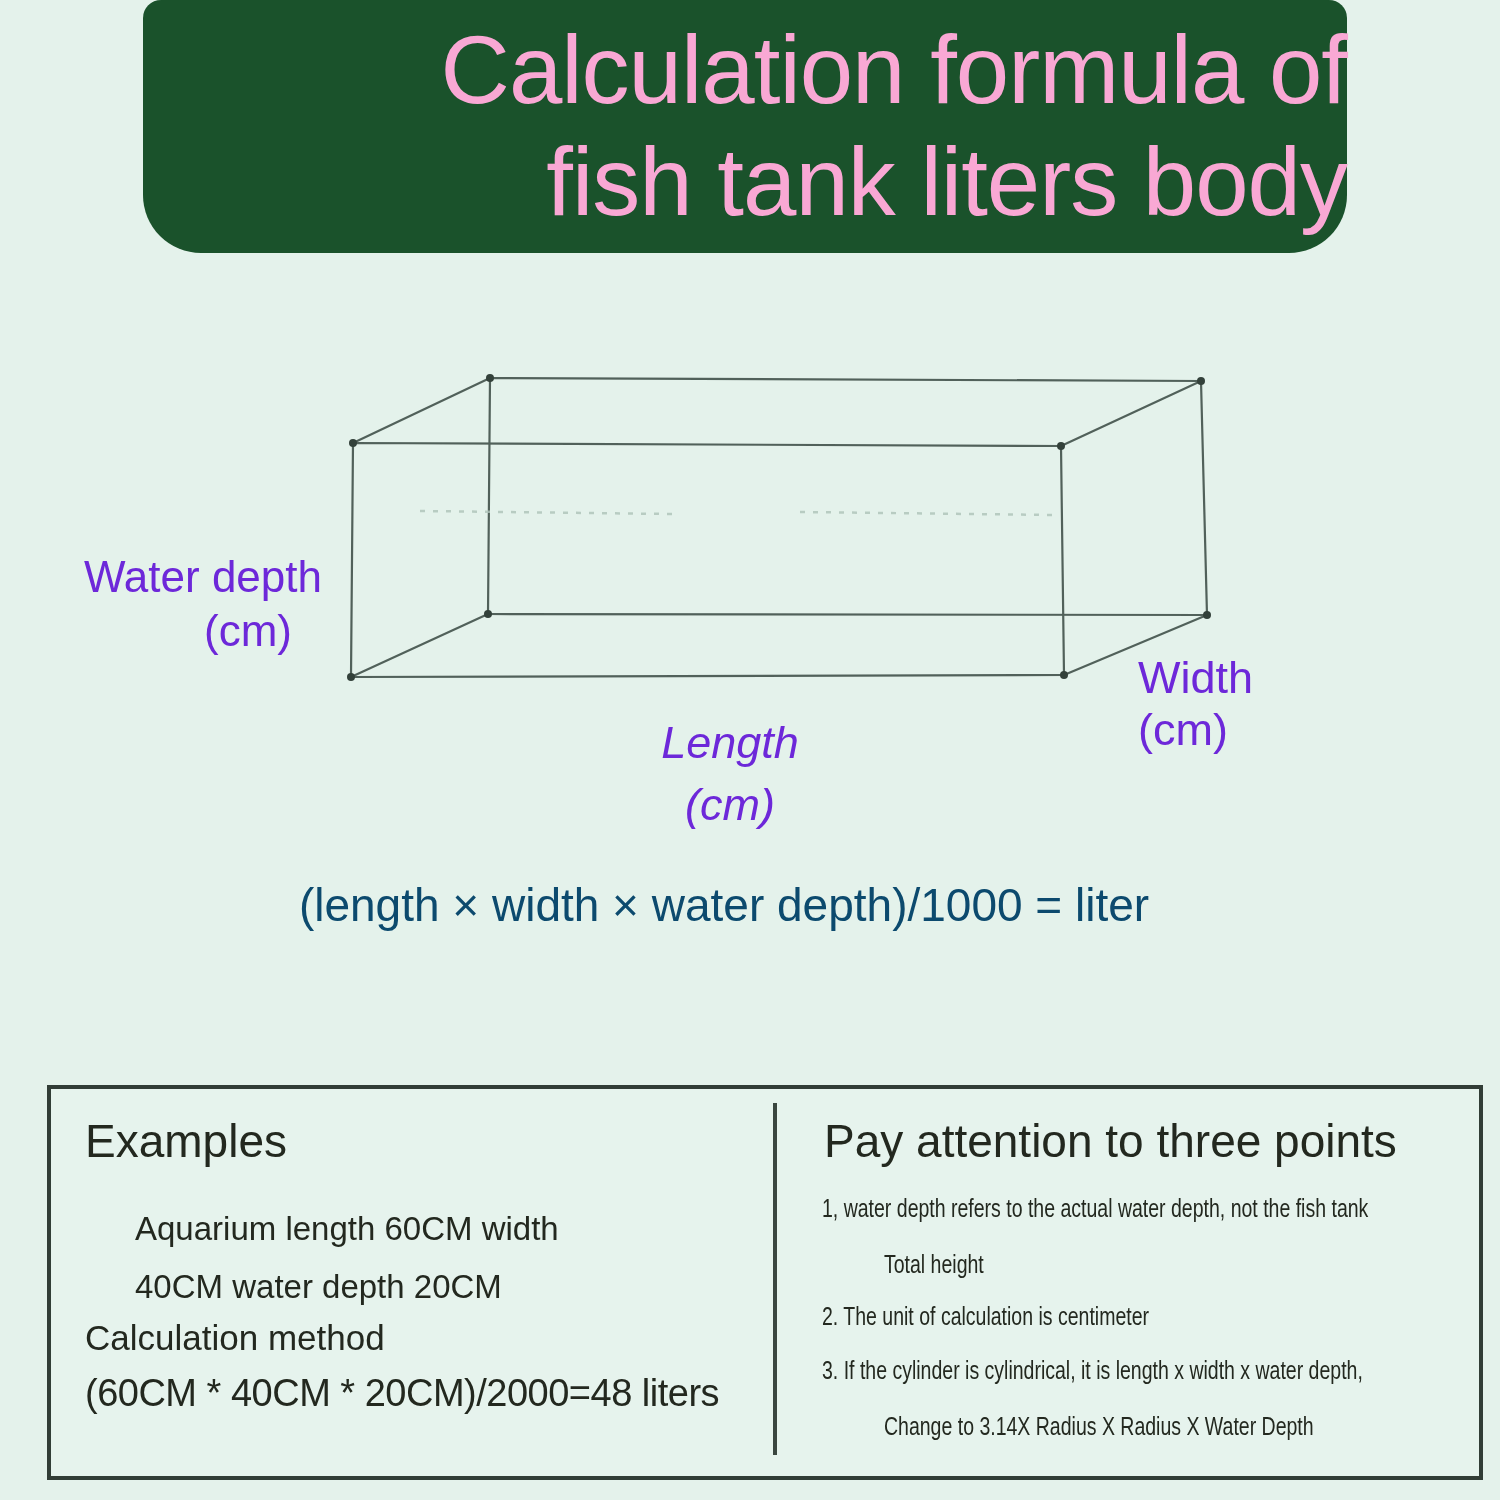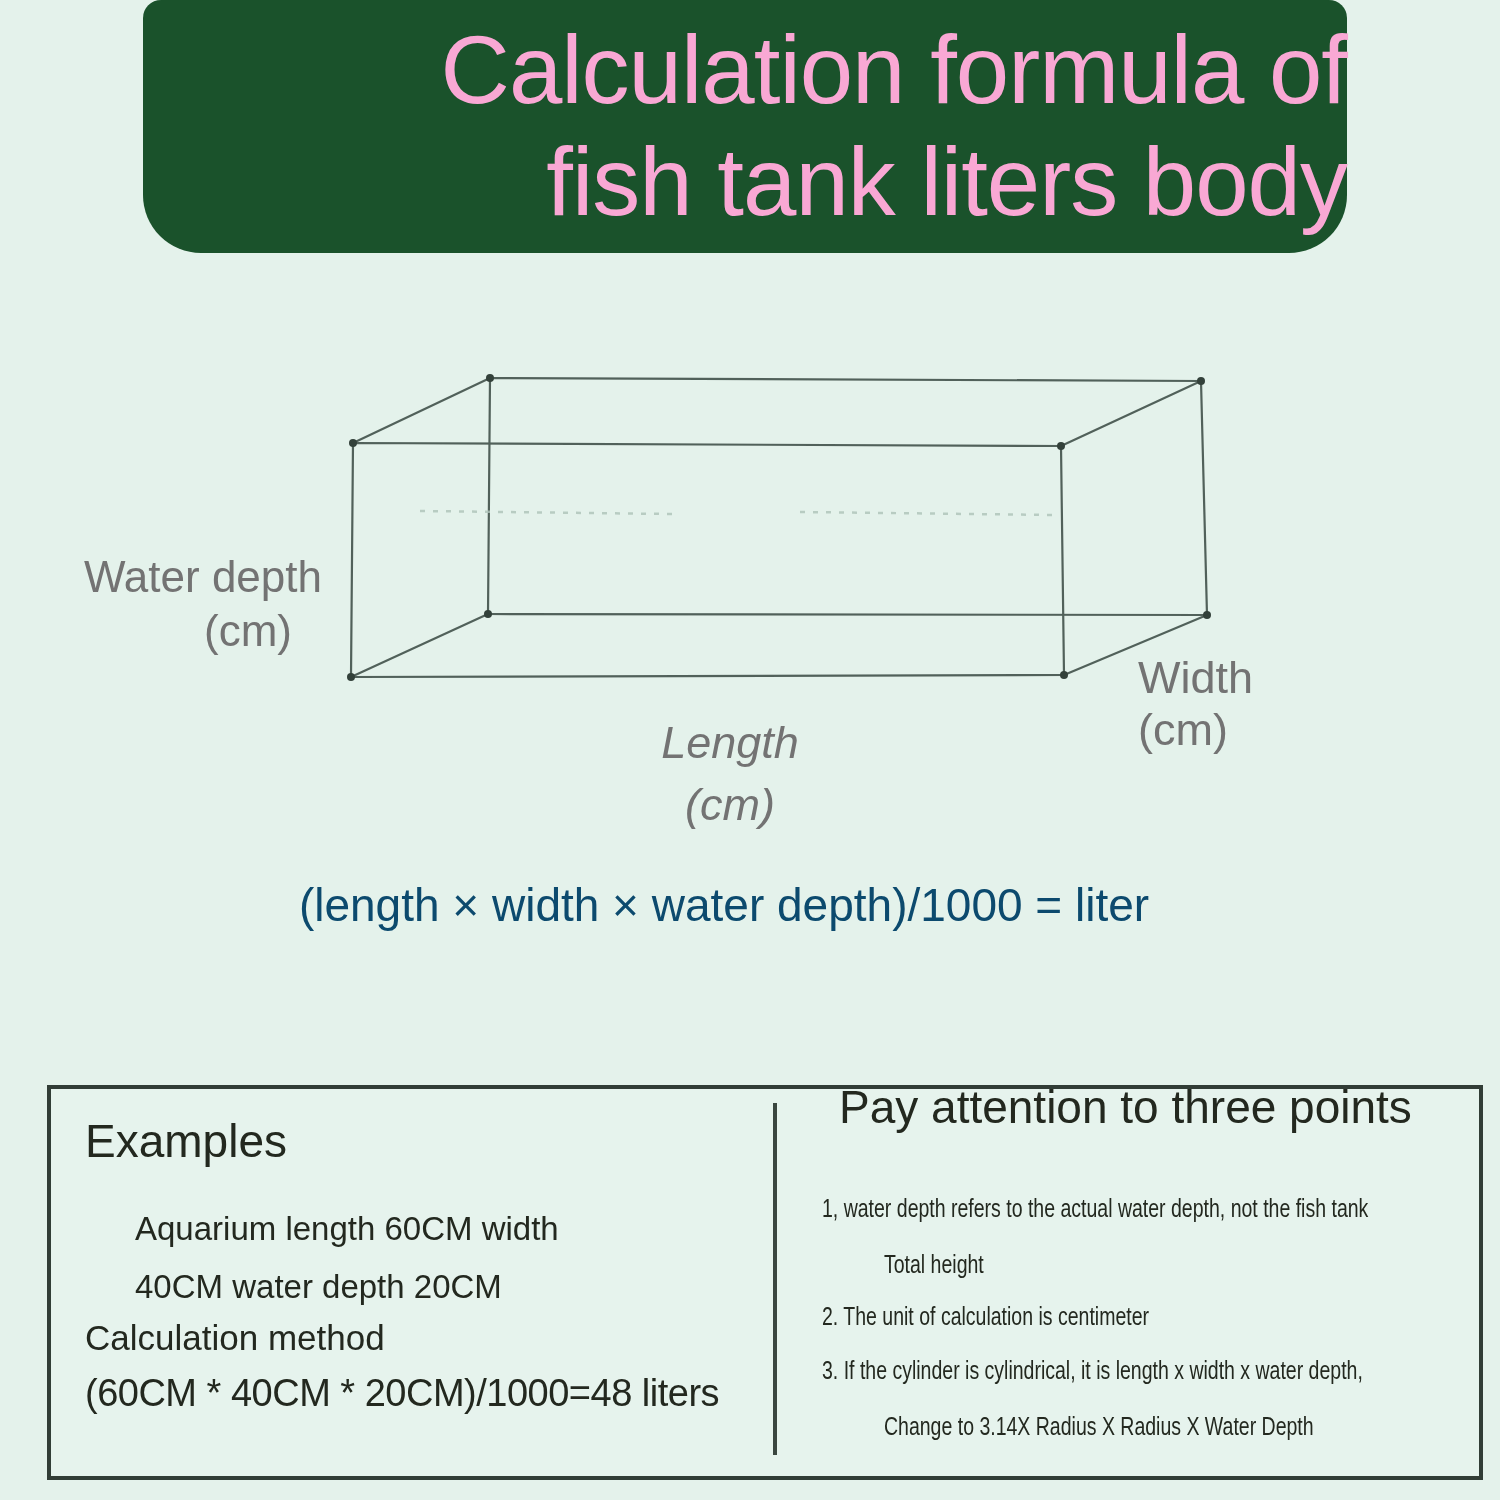--- a/index.html
+++ b/index.html
@@ -29,21 +29,21 @@
   .tank-svg {
     position: absolute;
     left: 0; top: 0;
     width: 1500px; height: 1500px;
     pointer-events: none;
   }
   .lbl {
     position: absolute;
     font-size: 44px;
     line-height: 54px;
-    color: #737373;
+    color: #6d28d9;
     white-space: nowrap;
   }
   .lbl-water { left: 60px; top: 550px; width: 262px; text-align: right; }
   .lbl-water .unit { padding-right: 30px; }
   .lbl-length { left: 630px; top: 712px; width: 200px; text-align: center; font-size: 45px; line-height: 62px; font-style: italic; }
   .lbl-width  { left: 1138px; top: 652px; text-align: left; font-size: 45px; line-height: 52px; }
   .formula-mid {
     position: absolute;
     left: 0; top: 878px;
     width: 1448px;
@@ -64,21 +64,21 @@
     position: absolute;
     left: 773px; top: 1103px;
     width: 4px; height: 352px;
     background: #3a463f;
   }
   .txt { position: absolute; white-space: nowrap; color: #23281f; }
   .examples-heading   { left: 85px;  top: 1114px; font-size: 46px; }
   .example-lines      { left: 135px; top: 1200px; font-size: 33px; line-height: 58px; }
   .method-label       { left: 85px;  top: 1318px; font-size: 35px; }
   .method-formula     { left: 85px;  top: 1372px; font-size: 38px; letter-spacing: -0.5px; }
-  .attention-heading  { left: 824px; top: 1080px; font-size: 46px; margin-left: 15px; }
+  .attention-heading  { left: 824px; top: 1114px; font-size: 46px; }
   .note {
     font-size: 25px;
     transform: scaleX(0.78);
     transform-origin: 0 50%;
     letter-spacing: 0;
   }
   .note-1     { left: 822px; top: 1194px; }
   .note-1c    { left: 884px; top: 1250px; }
   .note-2     { left: 822px; top: 1302px; }
   .note-3     { left: 822px; top: 1356px; }
@@ -141,21 +141,21 @@
 
   <div class="panel"></div>
   <div class="divider"></div>
 
   <div class="txt examples-heading">Examples</div>
   <div class="txt example-lines">
     <div>Aquarium length 60CM width</div>
     <div>40CM water depth 20CM</div>
   </div>
   <div class="txt method-label">Calculation method</div>
-  <div class="txt method-formula">(60CM * 40CM * 20CM)/1000=48 liters</div>
+  <div class="txt method-formula">(60CM * 40CM * 20CM)/2000=48 liters</div>
 
   <div class="txt attention-heading">Pay attention to three points</div>
   <div class="txt note note-1">1, water depth refers to the actual water depth, not the fish tank</div>
   <div class="txt note note-1c">Total height</div>
   <div class="txt note note-2">2. The unit of calculation is centimeter</div>
   <div class="txt note note-3">3. If the cylinder is cylindrical, it is length x width x water depth,</div>
   <div class="txt note note-3c">Change to 3.14X Radius X Radius X Water Depth</div>
 
 </div>
 

